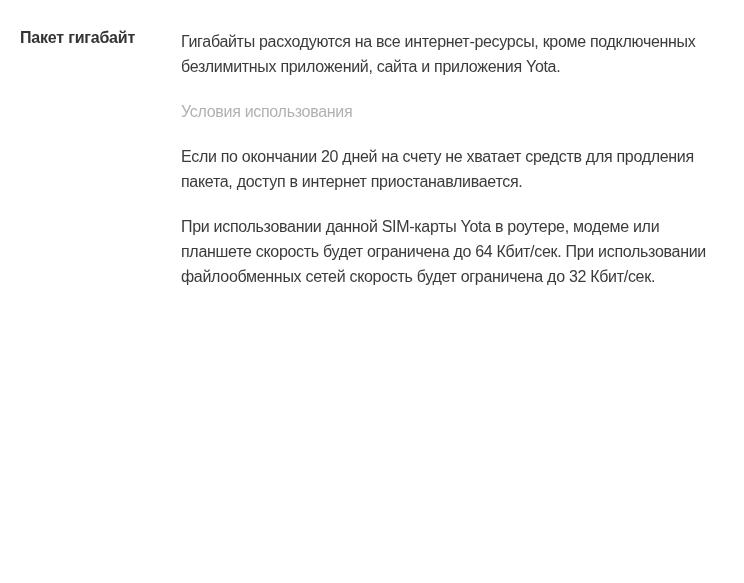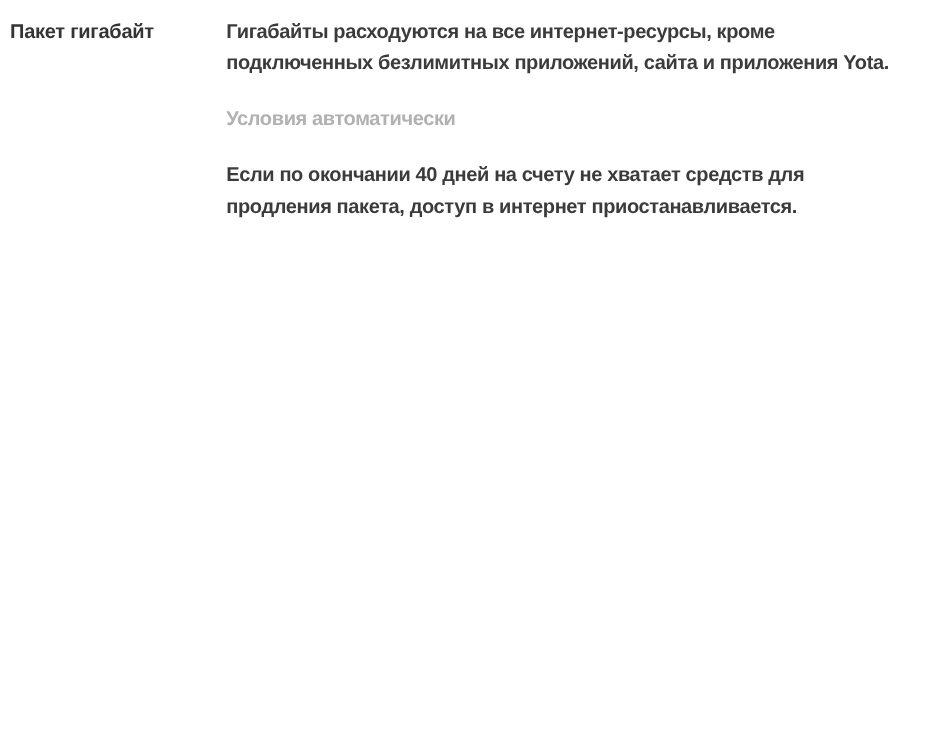--- a/index.html
+++ b/index.html
@@ -17,48 +17,48 @@
   .layout {
     display: flex;
     box-sizing: border-box;
     padding: 13px 16px 0 8px;
   }
   .col-left {
     flex: 0 0 173px;
     width: 173px;
   }
   .section-title {
-    margin: 0;
+    margin: 12px;
     font-size: 16px;
     font-weight: bold;
     line-height: 25px;
     letter-spacing: -0.2px;
     color: #343434;
   }
   .col-right {
     width: 546px;
     max-width: 546px;
   }
   .col-right p {
-    margin: 0 0 20px 0;
+    margin: 16px 0 20px 0;
     font-size: 16px;
     line-height: 25px;
     letter-spacing: -0.3px;
     color: #3b3b3b;
-    font-weight: bold;
   }
   .col-right p.subheading {
     color: #b1b1b1;
   }
 </style>
 </head>
 <body>
 
 <div class="layout">
   <div class="col-left">
     <h3 class="section-title">Пакет гигабайт</h3>
   </div>
   <div class="col-right">
     <p>Гигабайты расходуются на все интернет-ресурсы, кроме подключенных безлимитных приложений, сайта и приложения Yota.</p>
-    <p class="subheading">Условия автоматически</p>
-    <p>Если по окончании 40 дней на счету не хватает средств для продления пакета, доступ в интернет приостанавливается.</p>
+    <p class="subheading">Условия использования</p>
+    <p>Если по окончании 20 дней на счету не хватает средств для продления пакета, доступ в интернет приостанавливается.</p>
+    <p>При использовании данной SIM-карты Yota в роутере, модеме или планшете скорость будет ограничена до 64 Кбит/сек. При использовании файлообменных сетей скорость будет ограничена до 32 Кбит/сек.</p>
   </div>
 </div>
 
 </body></html>

